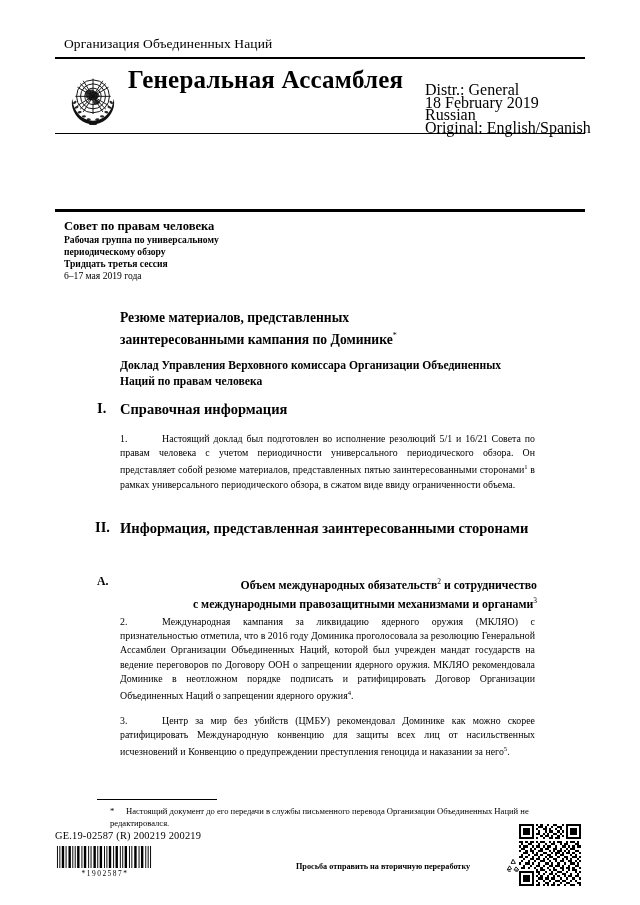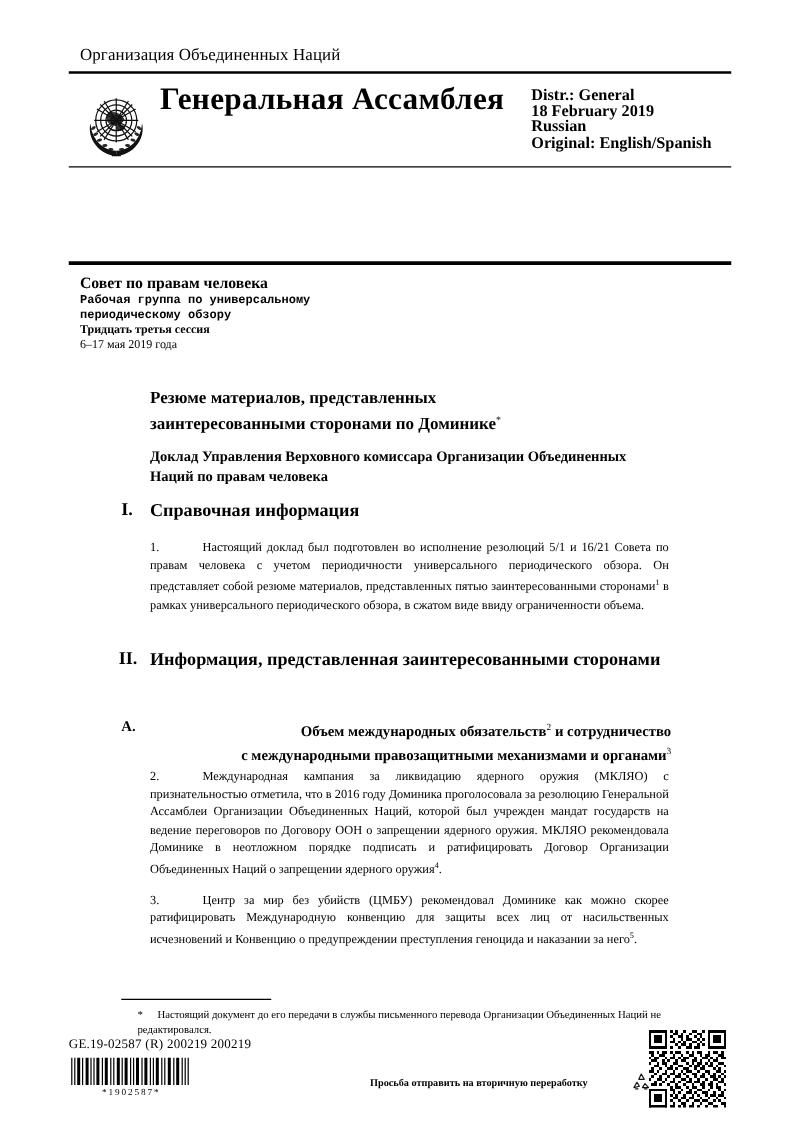--- a/index.html
+++ b/index.html
@@ -76,43 +76,41 @@
     letter-spacing: 0.2px;
     white-space: nowrap;
   }
   .un-emblem {
     position: absolute;
     left: 62px; top: 72px;
     width: 62px; height: 56px;
   }
   .distr-block {
     position: absolute;
-    left: 425px; top: 70px;
-    font-size: 13px;
+    left: 425px; top: 84px;
+    font-size: 16px;
     line-height: 12.6px;
     white-space: nowrap;
-    font-weight: bold;
   }
 
   
   .council {
     position: absolute;
     left: 64px; top: 219px;
     width: 330px;
   }
   .council .l1 {
     font-size: 12.6px;
     font-weight: bold;
     line-height: 15px;
   }
   .council .l2 {
     font-size: 9.6px;
     font-weight: bold;
     line-height: 12px;
-    font-family: Liberation Mono, monospace;
   }
   .council .l3 {
     font-size: 9.6px;
     font-weight: bold;
     line-height: 12px;
   }
   .council .l4 {
     font-size: 9.6px;
     line-height: 12px;
   }
@@ -299,21 +297,21 @@
   <div class="council">
     <div class="l1">Совет по правам человека</div>
     <div class="l2">Рабочая группа по универсальному</div>
     <div class="l2">периодическому обзору</div>
     <div class="l3">Тридцать третья сессия</div>
     <div class="l4">6–17 мая 2019 года</div>
   </div>
 
   <div class="doc-title">
     <span>Резюме материалов, представленных</span><br>
-    <span>заинтересованными сторонами по Доминике</span><sup>*</sup>
+    <span>заинтересованными кампания по Доминике</span><sup>*</sup>
   </div>
 
   <div class="doc-subtitle">Доклад Управления Верховного комиссара Организации Объединенных Наций по правам человека</div>
 
   <div class="sec-num sec1-num">I.</div>
   <div class="sec-h sec1-txt">Справочная информация</div>
 
   <div class="para p1">
     <span class="pnum">1.</span><span>Настоящий доклад был подготовлен во исполнение резолюций 5/1 и 16/21 Совета по правам человека с учетом периодичности универсального периодического обзора. Он представляет собой резюме материалов, представленных пятью заинтересованными сторонами</span><sup>1</sup><span> в рамках универсального периодического обзора, в сжатом виде ввиду ограниченности объема.</span>
   </div>

